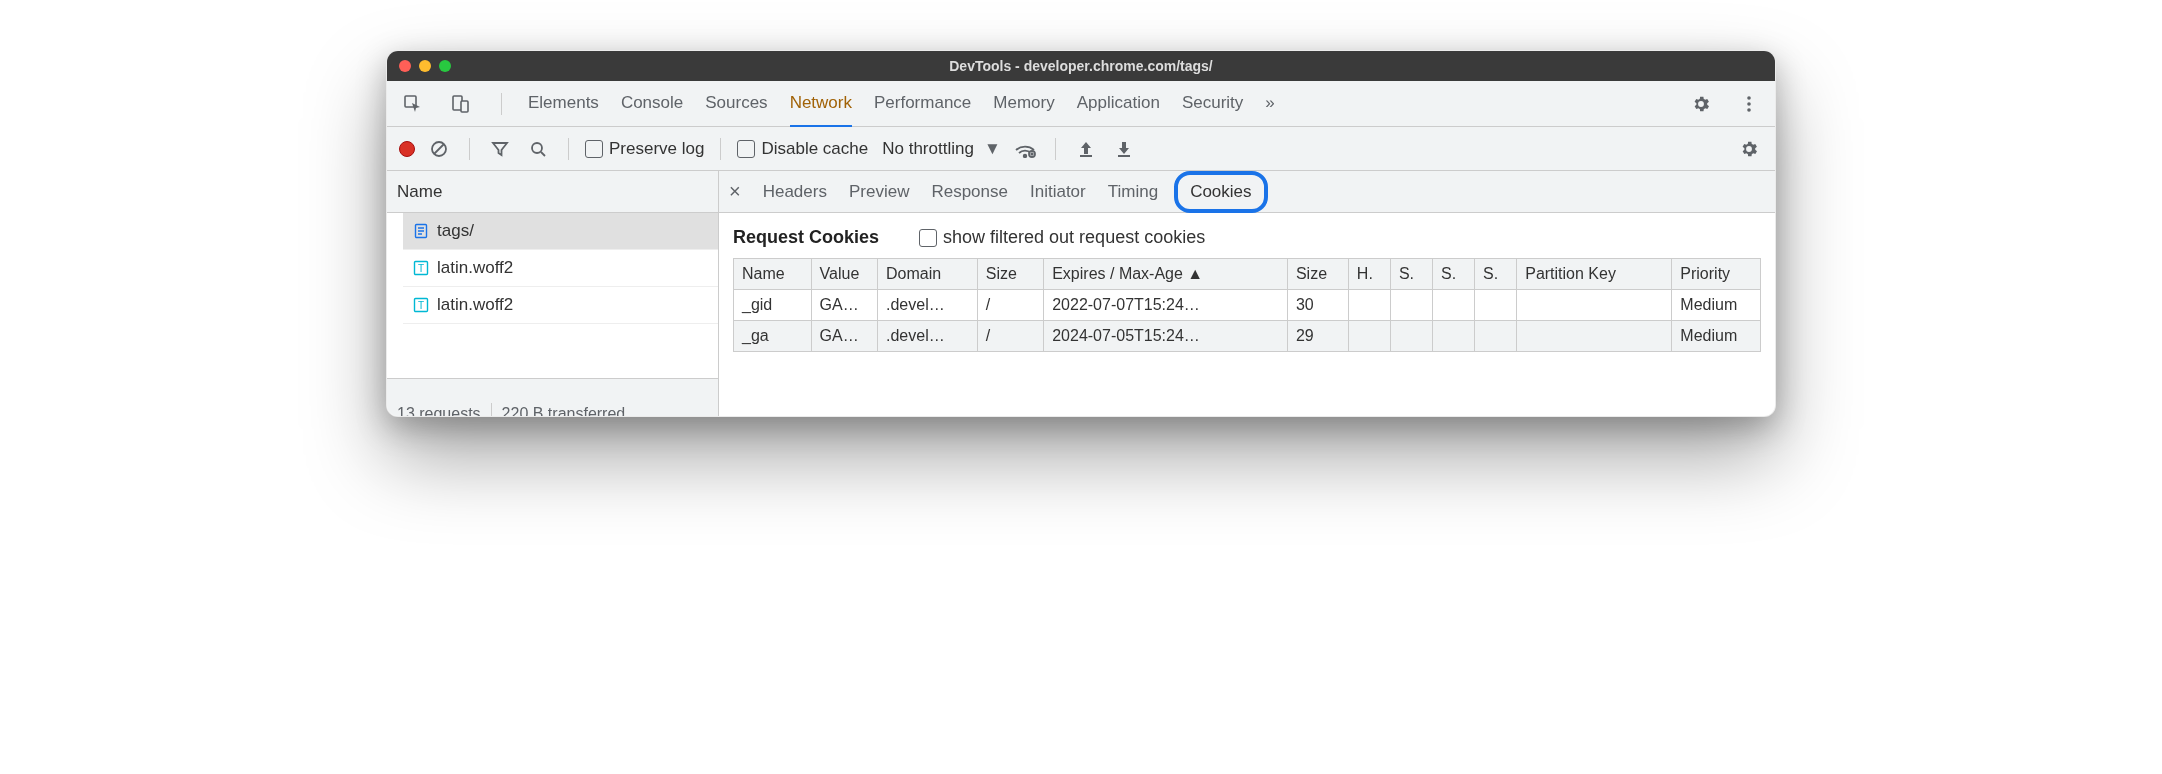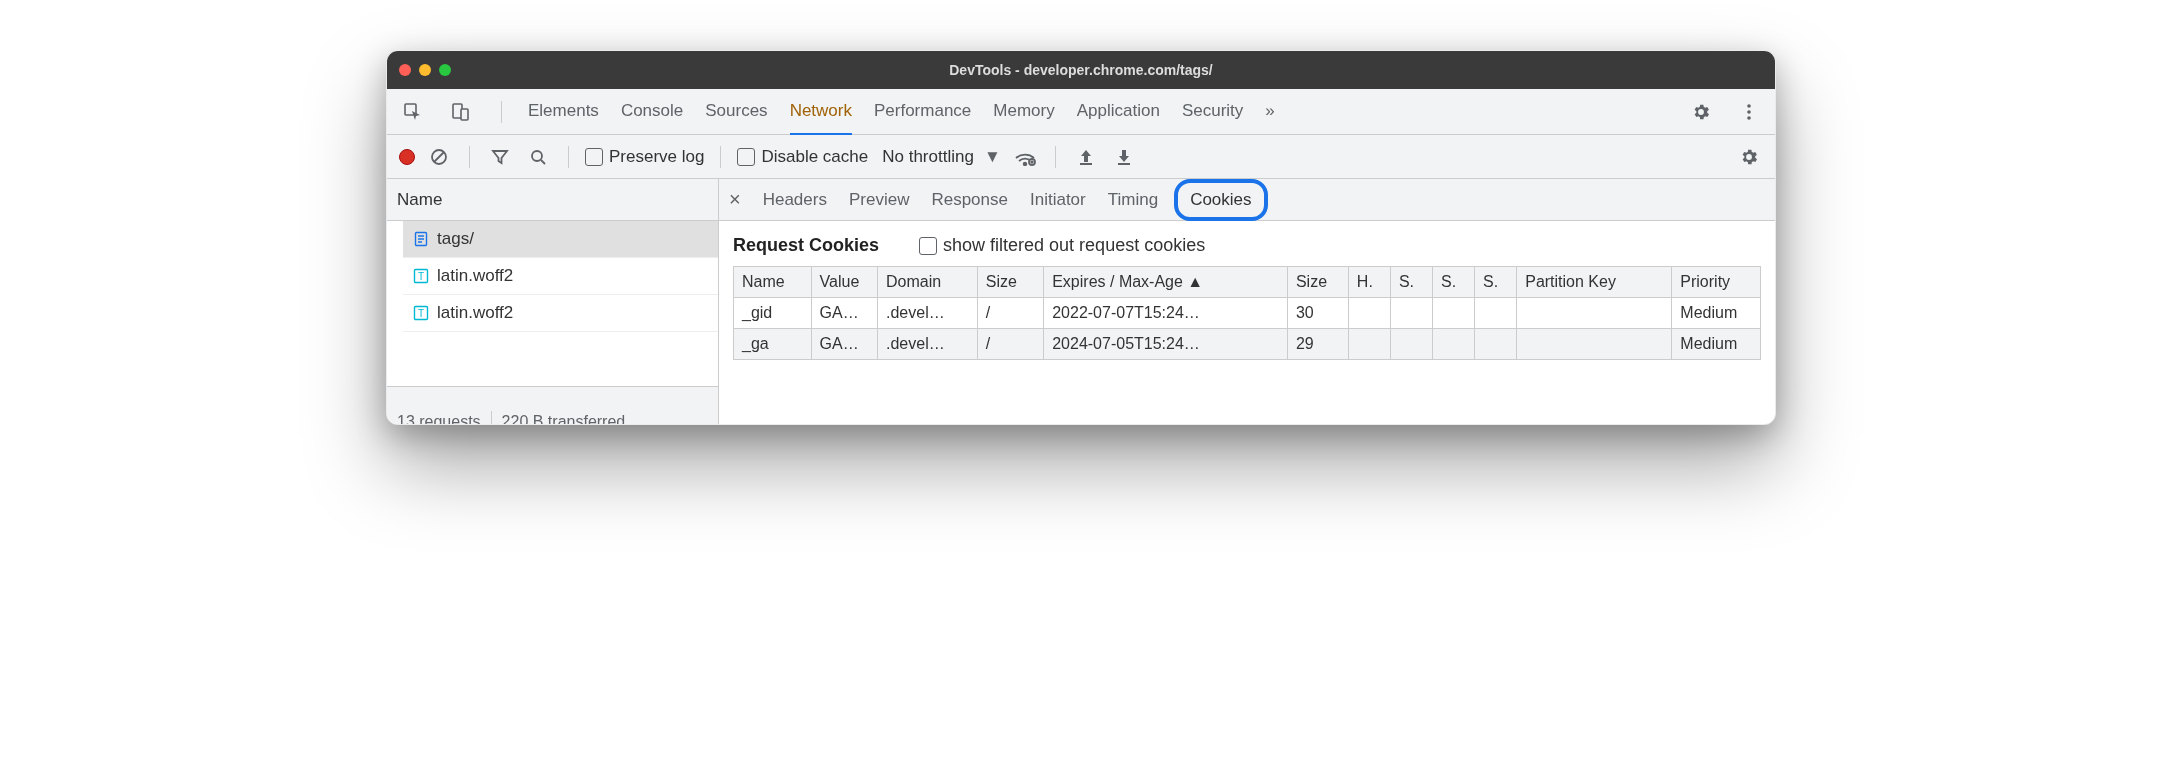--- a/index.html
+++ b/index.html
@@ -18,21 +18,21 @@
   .window {
     width: 1390px;
     margin-top: 50px;
     border-radius: 12px;
     overflow: hidden;
     background: #fff;
     box-shadow: 0 40px 80px rgba(0,0,0,0.35), 0 10px 30px rgba(0,0,0,0.25);
     border: 1px solid rgba(0,0,0,0.08);
   }
   .titlebar {
-    height: 38px;
+    height: 30px;
     background: #3a3a3a;
     display: flex;
     align-items: center;
     padding: 0 12px;
     position: relative;
   }
   .traffic { display: flex; gap: 8px; position: absolute; left: 12px; }
   .dot { width: 12px; height: 12px; border-radius: 50%; }
   .dot.red { background: #ff5f57; }
   .dot.yellow { background: #febc2e; }

